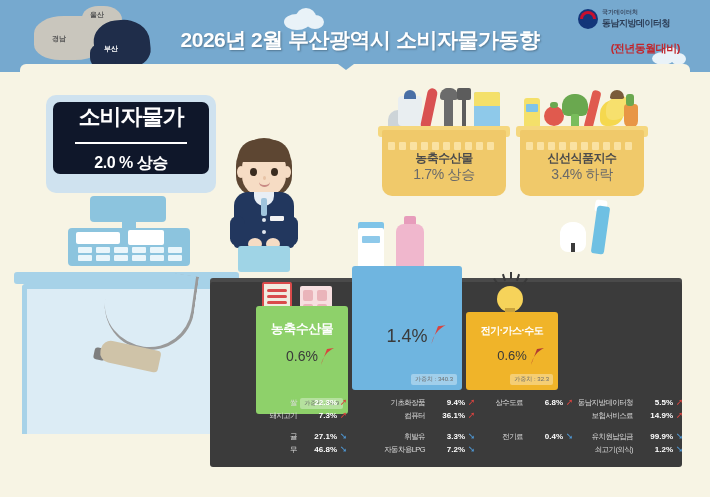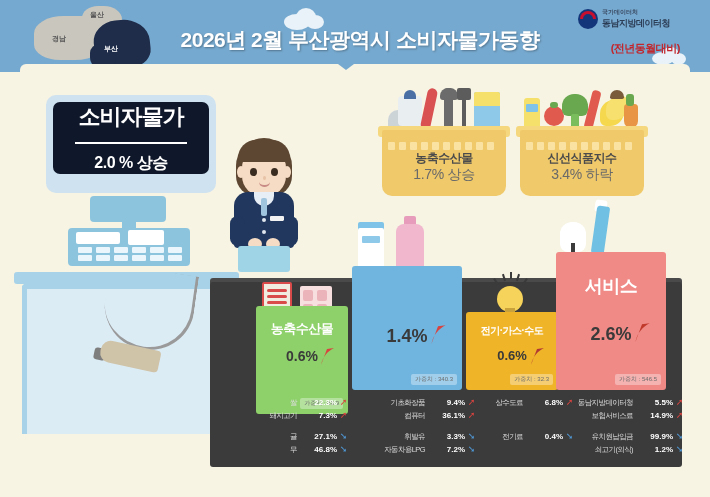--- a/index.html
+++ b/index.html
@@ -216,21 +216,21 @@
   }
 
   
   .cat { position:absolute; border-radius:3px; }
   .cat-name {
     position:absolute; left:0; width:100%; text-align:center;
     font-weight:bold; letter-spacing:-0.5px; color:#ffffff;
   }
   .cat-val {
     position:absolute; left:0; width:100%; text-align:center;
-    font-weight:bold; color:#3a3a3a;
+    font-weight:normal; color:#3a3a3a;
   }
   .weight {
     position:absolute; right:5px; bottom:5px;
     font-size:6px; color:#6b6b6b; background:rgba(255,255,255,.35);
     padding:1px 4px; border-radius:2px; white-space:nowrap;
   }
 
   .ar { position:absolute; }
 
   
@@ -510,30 +510,20 @@
     <div class="cat-name" style="top: 12px; font-size: 10px; color: rgb(255, 255, 255);">전기·가스·수도</div>
     <div class="cat-val" style="top:36px; font-size:13px;">0.6%</div>
     <div class="ar" style="left:62px; top:34px;">
       <svg width="18" height="20" viewBox="0 0 18 20">
           <path d="M3 19 C5 10, 10 5, 16 2 L13 9 L16 2 L9 3 Z" fill="#b03a33"></path>
         </svg>
     </div>
     <div class="weight">가중치 : 32.3</div>
   </div>
 
-  <div class="cat" id="cat-svc" style="left: 556px; top: 252px; width: 110px; height: 138px; background: rgb(239, 138, 135);">
-    <div class="cat-name" style="top: 22px; font-size: 18px; color: rgb(255, 255, 255);">서비스</div>
-    <div class="cat-val" style="top:72px; font-size:18px;">2.6%</div>
-    <div class="ar" style="left:76px; top:69px;">
-      <svg width="20" height="22" viewBox="0 0 18 20">
-          <path d="M3 19 C5 10, 10 5, 16 2 L13 9 L16 2 L9 3 Z" fill="#c0392b"></path>
-        </svg>
-    </div>
-    <div class="weight">가중치 : 546.5</div>
-  </div>
 
   <div class="detail" id="det-agri" style="left:222px; top:396px; width:128px;">
     <div class="drow">
         <span class="dname">쌀</span>
         <span class="dval">22.3%</span>
         <span class="dico up">➚</span>
       </div>
     <div class="drow">
         <span class="dname">돼지고기</span>
         <span class="dval">7.3%</span>

